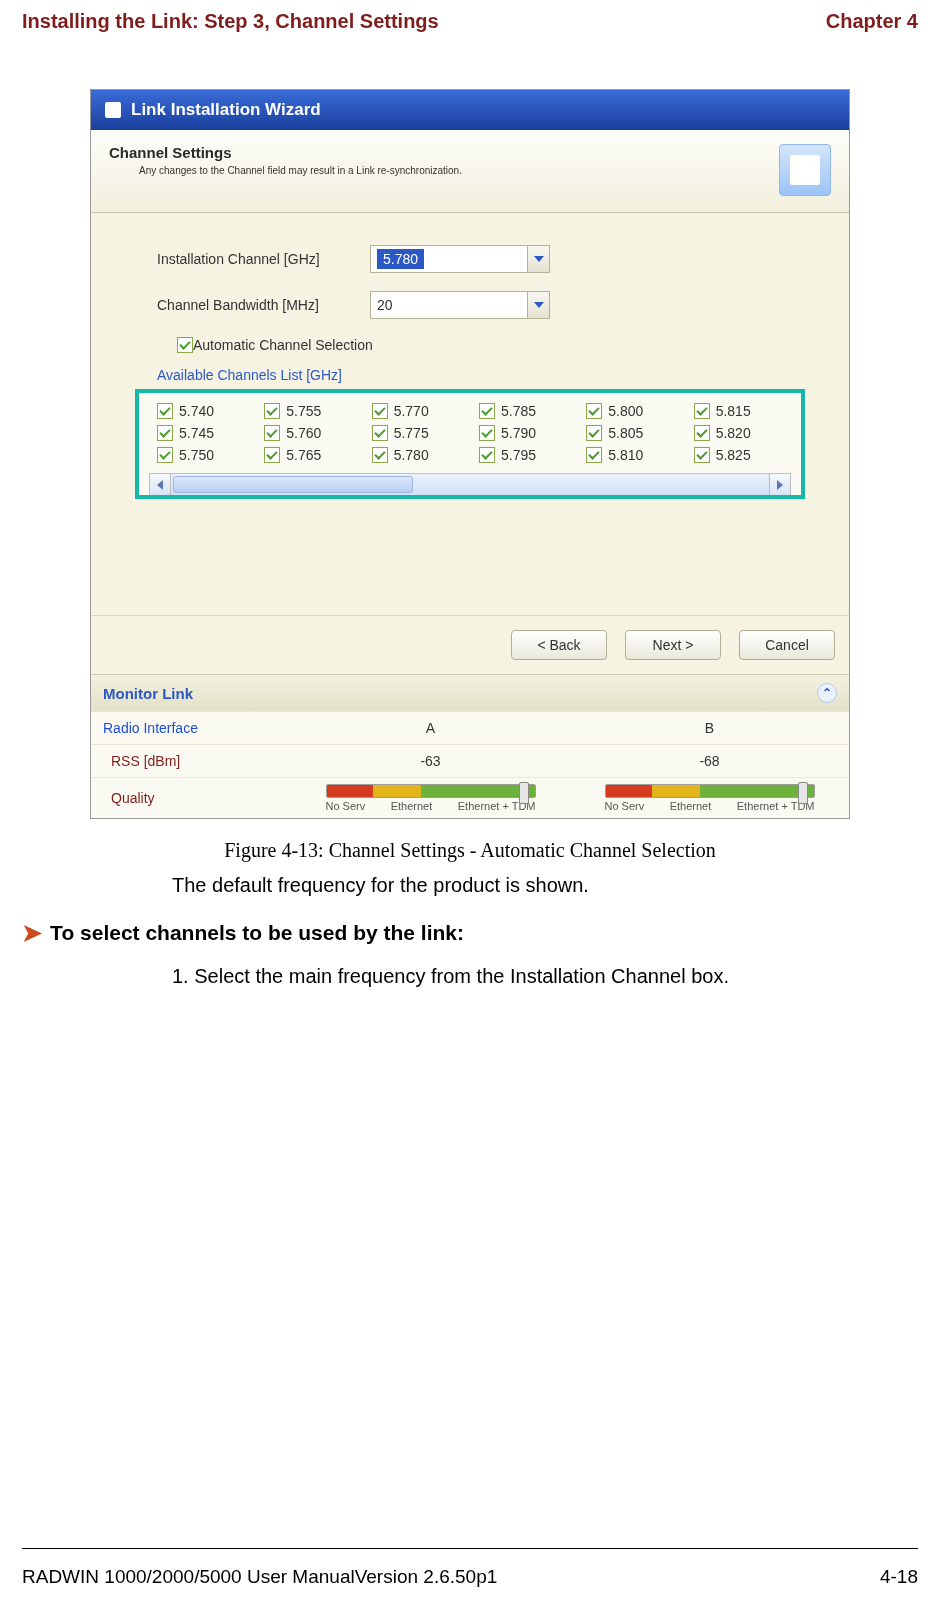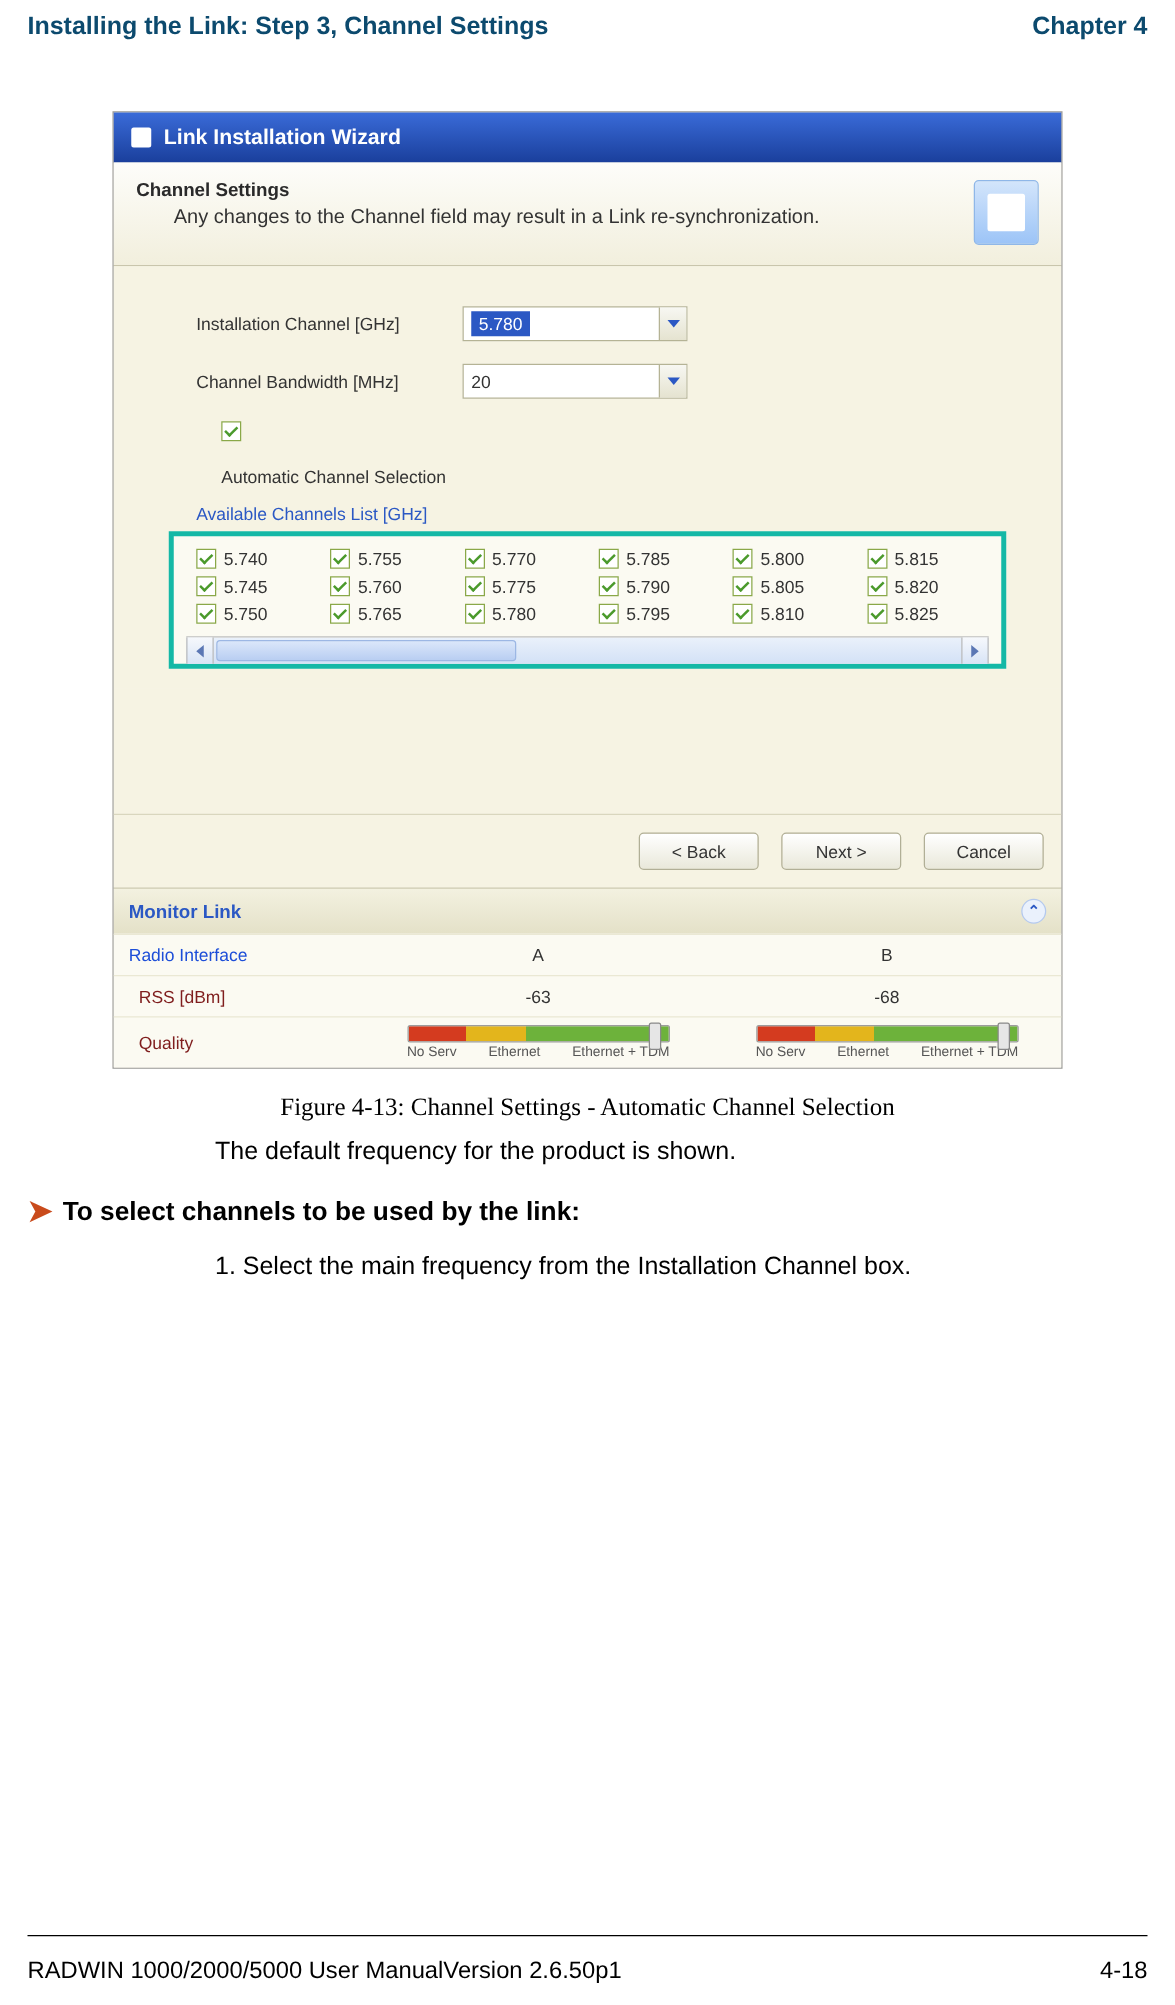--- a/index.html
+++ b/index.html
@@ -11,21 +11,21 @@
       color: #000;
       position: relative;
       font-size: 19px;
     }
     .page-header {
       display: flex;
       justify-content: space-between;
       padding: 10px 22px 6px 22px;
       font-family: Verdana, Arial, sans-serif;
       font-weight: bold;
-      color: #0c4a6e;
+      color: #7f1d1d;
       font-size: 20px;
     }
     .content {
       padding: 0 22px;
     }
     
     .wizard {
       width: 760px;
       margin: 50px auto 20px auto;
       border: 1px solid #9a9a9a;
@@ -58,21 +58,21 @@
       justify-content: space-between;
       align-items: flex-start;
     }
     .wiz-header .hdr-text strong {
       color: #2a2a2a;
       font-size: 15px;
     }
     .wiz-header .hdr-text .sub {
       padding-left: 30px;
       padding-top: 4px;
-      font-size: 16px;
+      font-size: 10px;
     }
     .wiz-header .hdr-icon {
       width: 52px; height: 52px;
       background: linear-gradient(#d3e5fb,#9cc4f7);
       border: 1px solid #8fb7e8;
       border-radius: 4px;
       position: relative;
     }
     .wiz-header .hdr-icon::after {
       content:"";
@@ -120,25 +120,24 @@
       display:flex; align-items:center; justify-content:center;
     }
     .select-box .chev::after {
       content:"";
       border-left:5px solid transparent;
       border-right:5px solid transparent;
       border-top:6px solid #2b58c4;
     }
     .check-row {
       display:flex;
-      gap:20px;
+      gap:0;
       padding-left:60px;
       font-size:14px;
       margin-bottom:14px;
-      flex-direction:column;
     }
     .chk {
       width:16px; height:16px;
       border:1px solid #8aa848;
       background:#fff;
       display:flex; align-items:center; justify-content:center;
     }
     .chk::after {
       content:"";
       width:8px; height:4px;

